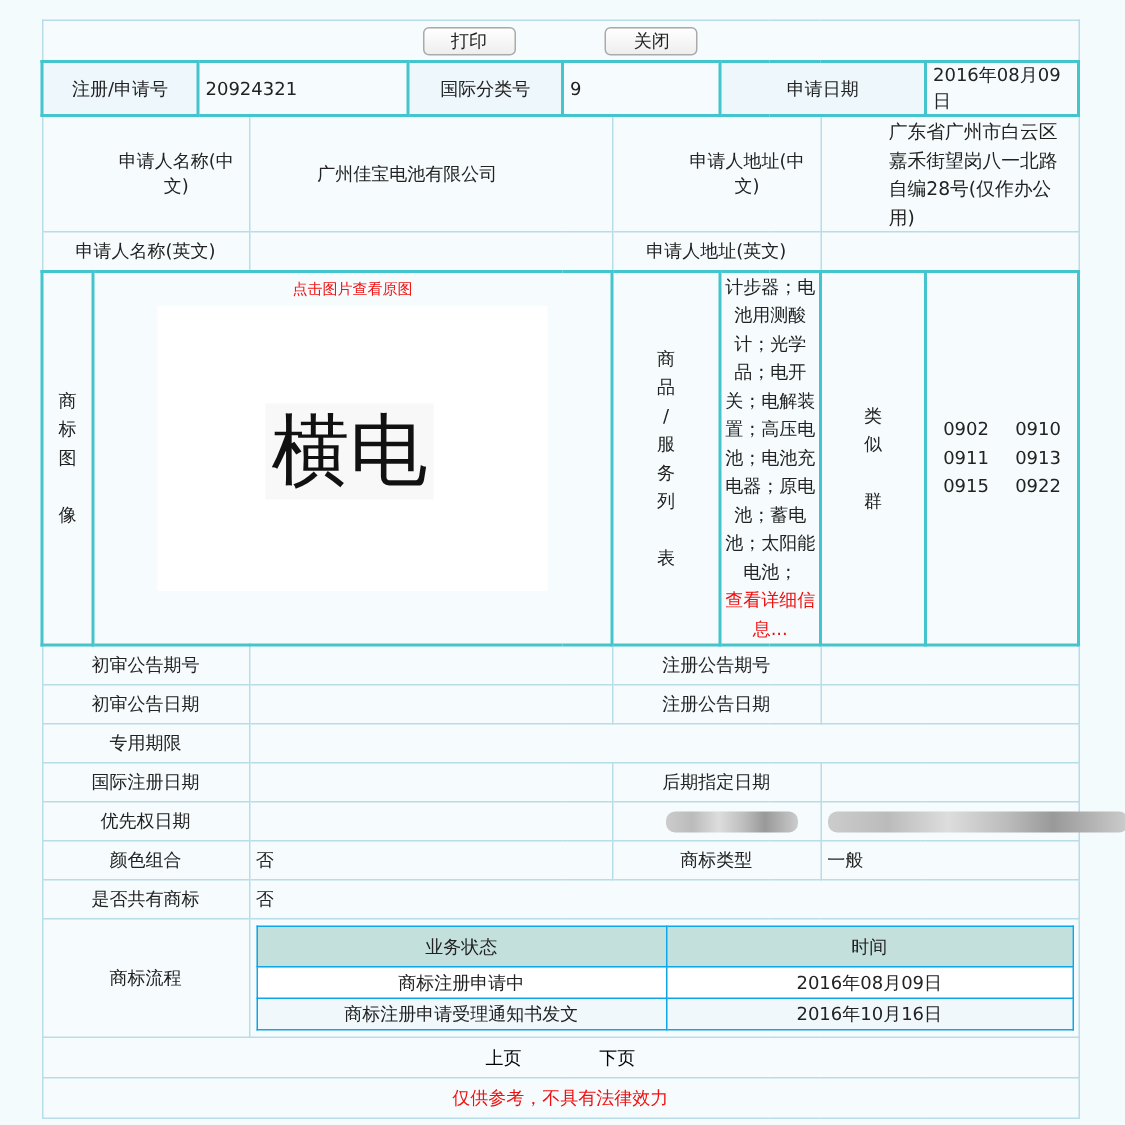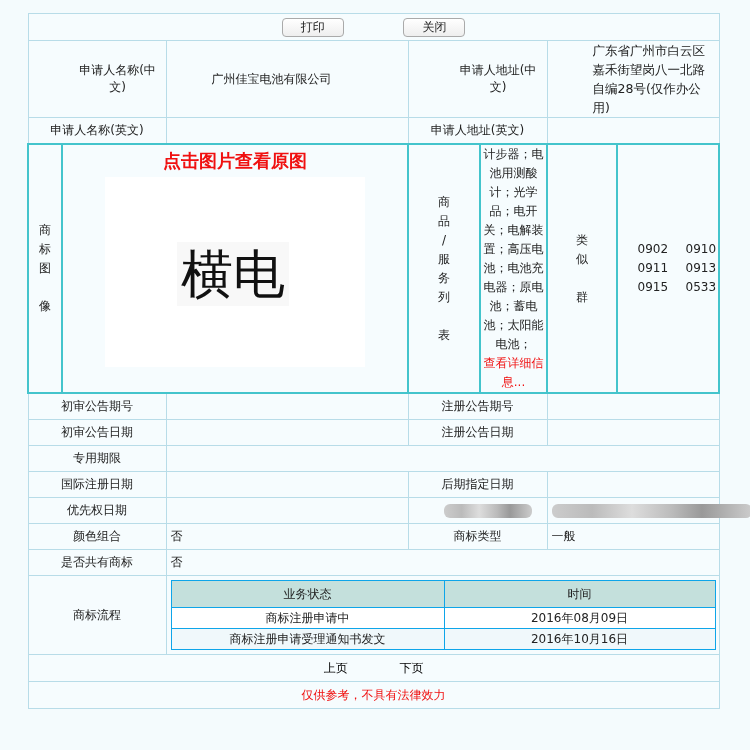--- a/index.html
+++ b/index.html
@@ -16,21 +16,21 @@
   .hl td{border:2px solid #44c4cc;}
   .hl .lbl{background:#eef7fb;}
   .addr td{height:60px;padding-left:45px;}
   .imgrow td{border:2px solid #44c4cc;padding:0;vertical-align:middle;}
   .vert{text-align:center;line-height:19px;}
   .red{color:#f01010;}
   .imgbox{width:260px;height:190px;margin:4px auto 0;background:#fff;position:relative;}
   .mark{position:absolute;left:72px;top:65px;width:112px;height:64px;background:#f8f8f8;font-family:"DejaVu Serif","Liberation Serif",serif;font-size:52px;line-height:64px;text-align:center;color:#111;}
   .goods{text-align:center;line-height:19px;padding:0 2px;}
   .sim{text-align:center;line-height:19px;}
-  .sim span{display:inline-block;width:48px;text-align:right;}
+  .sim span{display:inline-block;width:48px;}
   .flow{margin:4px 0;width:545px;border-collapse:collapse;}
   .flow td{border:1px solid #0ea5e9;text-align:center;height:20px;background:#fff;padding:0;}
   .flow .h td{background:#c4e0dc;height:26px;}
   .flow .r2 td{background:#f0f8fb;}
   .pager td{text-align:center;color:#000000;height:26px;}
   .pager span{margin:0 24px;cursor:pointer;}
   .notice td{text-align:center;height:26px;}
   .blur{display:inline-block;height:14px;border-radius:6px;background:linear-gradient(90deg,#ccc,#bbb 20%,#ddd 40%,#bbb 60%,#999 75%,#ccc);vertical-align:middle;}
 </style>
 </head>
@@ -53,20 +53,28 @@
   </colgroup>
 
   <tbody>
   <tr class="btn-row">
     <td colspan="11">
       <span class="btn">打印</span>
       <span class="btn">关闭</span>
     </td>
   </tr>
 
+  <tr class="hl">
+    <td colspan="2" class="lbl">注册/申请号</td>
+    <td colspan="2" class="val">20924321</td>
+    <td class="lbl">国际分类号</td>
+    <td colspan="2" class="val">9</td>
+    <td colspan="3" class="lbl">申请日期</td>
+    <td class="val">2016年08月09日</td>
+  </tr>
 
   <tr class="addr">
     <td colspan="3" class="lbl">申请人名称(中文)</td>
     <td colspan="3" class="val">广州佳宝电池有限公司</td>
     <td colspan="3" class="lbl">申请人地址(中文)</td>
     <td colspan="2" class="val" style="line-height:19px;font-size:12.5px">广东省广州市白云区嘉禾街望岗八一北路自编28号(仅作办公用)</td>
   </tr>
   <tr>
     <td colspan="3" class="lbl">申请人名称(英文)</td>
     <td colspan="3" class="val"></td>
@@ -76,21 +84,21 @@
 
   <tr class="imgrow" style="height:221px">
     <td class="vert">
       <div>商</div>
             <div>标</div>
             <div>图</div>
             <div>&nbsp;</div>
             <div>像</div>
     </td>
     <td colspan="5" style="vertical-align:top;text-align:center">
-      <div class="red" style="margin-top:4px;font-weight:bold;font-size:18px">点击图片查看原图</div>
+      <div class="red" style="margin-top:4px;font-weight:normal;font-size:10px">点击图片查看原图</div>
       <div class="imgbox">
         <div class="mark">横电</div>
       </div>
     </td>
     <td class="vert" style="width:33px">
       <div>商</div>
             <div>品</div>
             <div>/</div>
             <div>服</div>
             <div>务</div>
@@ -104,21 +112,21 @@
     </td>
     <td class="vert">
       <div>类</div>
             <div>似</div>
             <div>&nbsp;</div>
             <div>群</div>
     </td>
     <td class="sim">
       <div><span>0902</span><span>0910</span></div>
       <div><span>0911</span><span>0913</span></div>
-      <div><span>0915</span><span>0533</span></div>
+      <div><span>0915</span><span>0922</span></div>
     </td>
   </tr>
 
   <tr>
     <td colspan="3" class="lbl">初审公告期号</td>
     <td colspan="3" class="val"></td>
     <td colspan="3" class="lbl">注册公告期号</td>
     <td colspan="2" class="val"></td>
   </tr>
   <tr>

